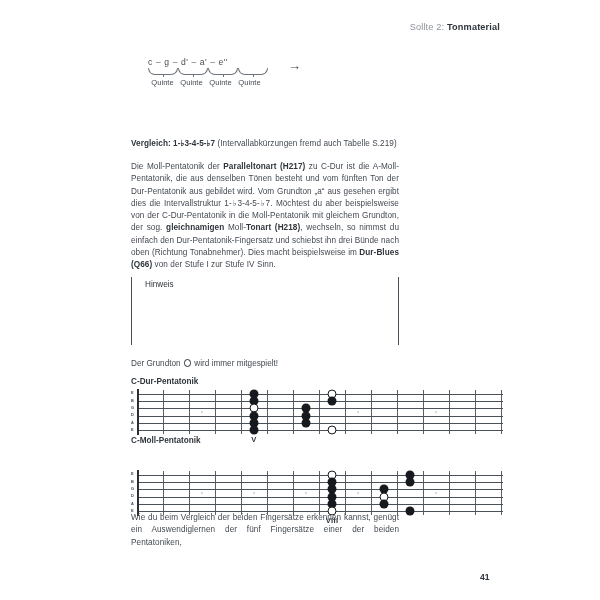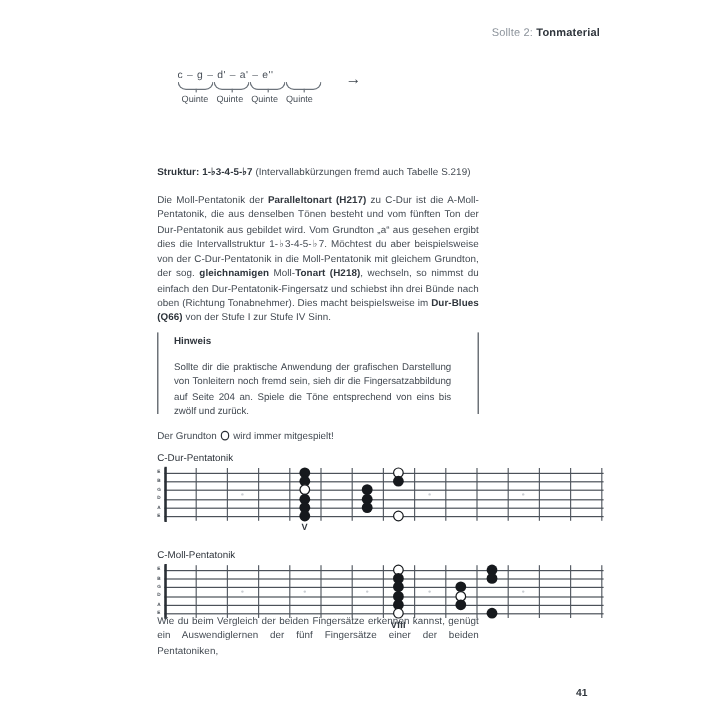--- a/index.html
+++ b/index.html
@@ -145,21 +145,21 @@
     left: 131px;
     top: 277px;
     width: 268px;
     height: 68px;
     box-sizing: border-box;
     border-left: 1.6px solid #4a5058;
     border-right: 1.1px solid #4a5058;
   }
   .hinweis-title {
     font-size: 8.2px;
-    font-weight: bold;
+    font-weight: normal;
     color: #2f353c;
     margin: 3px 0 0 13px;
   }
   .hinweis-body {
     font-size: 8.1px;
     line-height: 12.3px;
     text-align: justify;
     color: #434a52;
     margin: 11px 22px 0 13px;
   }
@@ -180,21 +180,21 @@
     border-radius: 50%;
     vertical-align: -0.5px;
     margin: 0 1px;
   }
 
   
   .diagram-label {
     position: absolute;
     left: 131px;
     font-size: 8.2px;
-    font-weight: normal;
+    font-weight: bold;
     color: #2f353c;
   }
   .fretboard {
     position: absolute;
     left: 131px;
     width: 372px;
     height: 44px;
   }
   .fb-strings {
     position: absolute;
@@ -305,30 +305,29 @@
             <span>Quinte</span>
             <span>Quinte</span>
           </div>
       </div>
       <div class="arrow">→</div>
     </div>
   </div>
 
 
   <p class="body col" style="top:138px">
-    <b>Struktur:</b><span>&nbsp;</span><b>1-♭3-4-5-♭7</b><span>&nbsp;</span><span>(Intervallabkürzungen fremd auch Tabelle S.219)</span>
+    <b>Vergleich:</b><span>&nbsp;</span><b>1-♭3-4-5-♭7</b><span>&nbsp;</span><span>(Intervallabkürzungen fremd auch Tabelle S.219)</span>
   </p>
 
   <p class="body col" style="top:161px">
     Die Moll-Pentatonik der <b>Paralleltonart (H217)</b> zu C-Dur ist die A-Moll-Pentatonik, die aus denselben Tönen besteht und vom fünften Ton der Dur-Pentatonik aus gebildet wird. Vom Grundton „a“ aus gesehen ergibt dies die Intervallstruktur 1-♭3-4-5-♭7. Möchtest du aber beispielsweise von der C-Dur-Pentatonik in die Moll-Pentatonik mit gleichem Grundton, der sog. <b>gleichnamigen</b> Moll-<b>Tonart (H218)</b>, wechseln, so nimmst du einfach den Dur-Pentatonik-Fingersatz und schiebst ihn drei Bünde nach oben (Richtung Tonabnehmer). Dies macht beispielsweise im <b>Dur-Blues (Q66)</b> von der Stufe I zur Stufe IV Sinn.
   </p>
 
   <div class="hinweis">
     <div class="hinweis-title">Hinweis</div>
-    <div class="hinweis-body">Sollte dir die praktische Anwendung der grafischen Darstellung von Tonleitern noch fremd sein, sieh dir die Fingersatzabbildung auf Seite 204 an. Spiele die Töne entsprechend von eins bis zwölf und zurück.</div>
   </div>
 
   <div class="grundton">
     <span>Der Grundton</span>
     <span class="gt-circle"></span>
     <span>wird immer mitgespielt!</span>
   </div>
 
   <div class="diagram-label" style="top:377px">C-Dur-Pentatonik</div>
   <div class="fretboard" id="fb0" style="top:390px">
@@ -377,21 +376,21 @@
       <div class="dot" style="left: 123px; top: 40.3333px;"></div>
       <div class="dot" style="left: 175px; top: 18.3333px;"></div>
       <div class="dot" style="left: 175px; top: 25.6667px;"></div>
       <div class="dot" style="left: 175px; top: 33px;"></div>
       <div class="dot root" style="left: 201px; top: 3.66667px;"></div>
       <div class="dot" style="left: 201px; top: 11px;"></div>
       <div class="dot root" style="left: 201px; top: 40.3333px;"></div>
       <div class="fret-marker" style="left: 123px; top: 45px;">V</div>
     </div>
 
-  <div class="diagram-label" style="top:458px">C-Moll-Pentatonik</div>
+  <div class="diagram-label" style="top:436px">C-Moll-Pentatonik</div>
   <div class="fretboard" id="fb1" style="top:471px">
       <div class="string-names">
         <span style="top: 1.16667px;">E</span>
         <span style="top: 8.5px;">B</span>
         <span style="top: 15.8333px;">G</span>
         <span style="top: 23.1667px;">D</span>
         <span style="top: 30.5px;">A</span>
         <span style="top: 37.8333px;">E</span>
       </div>
       <div class="fb-strings">

